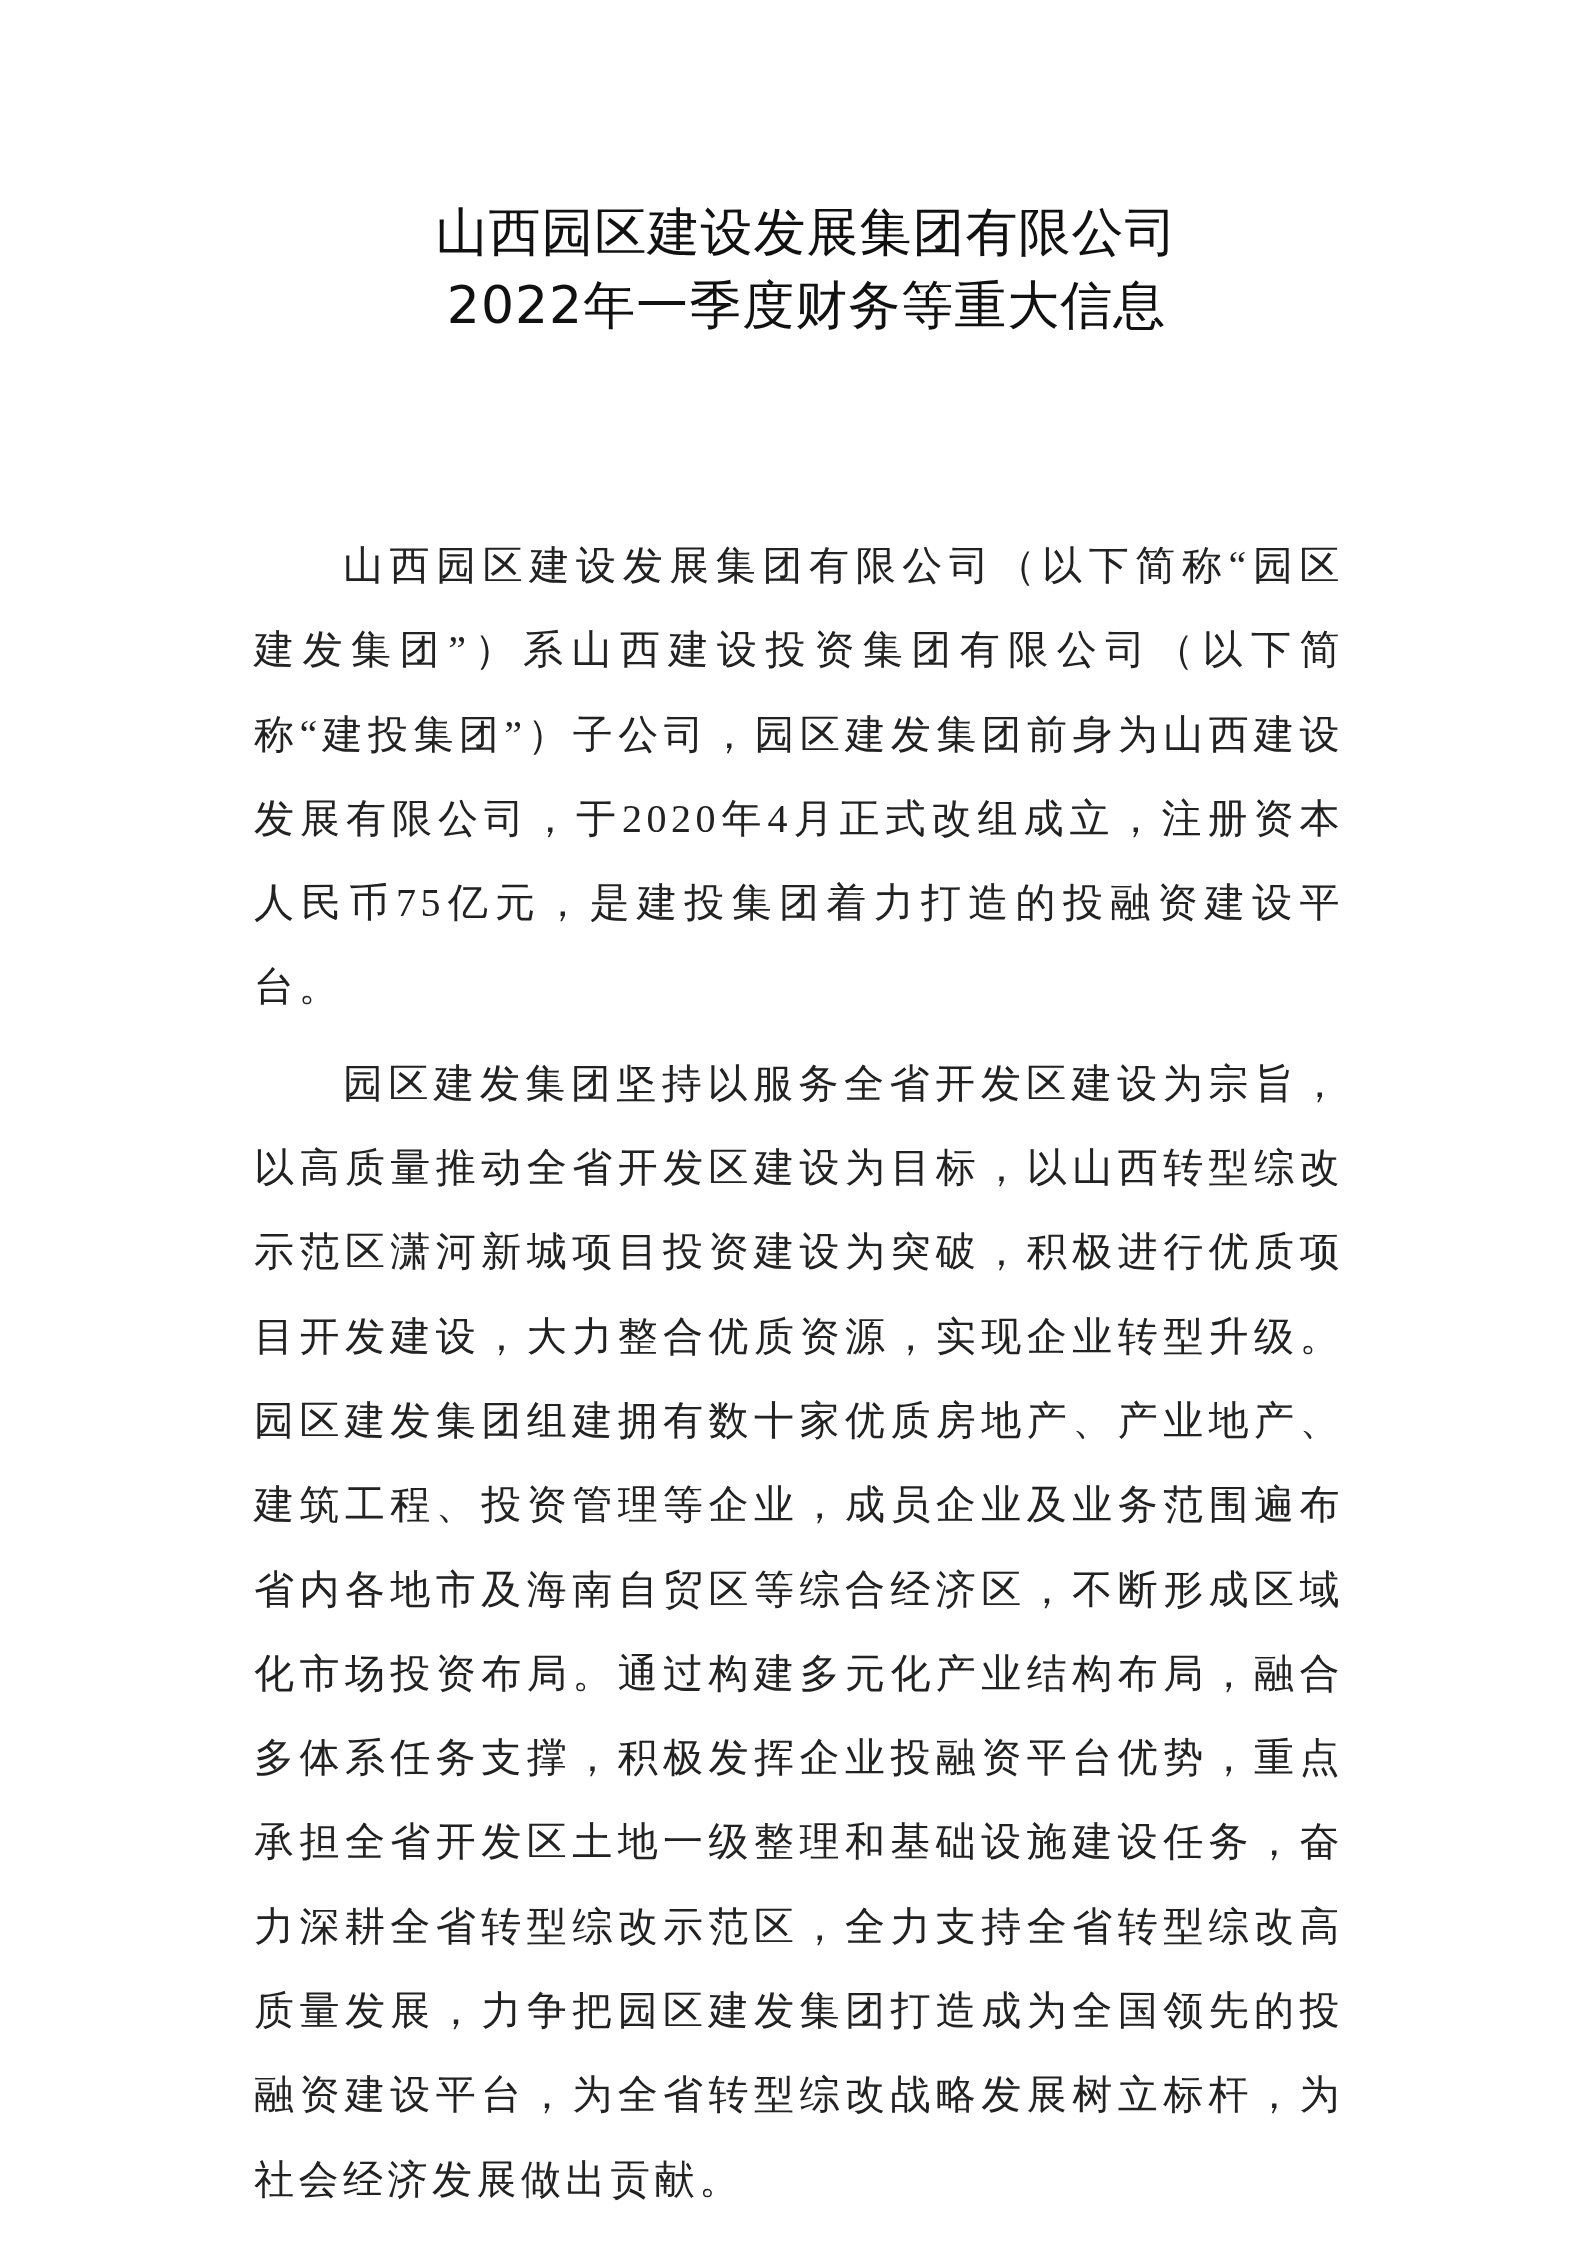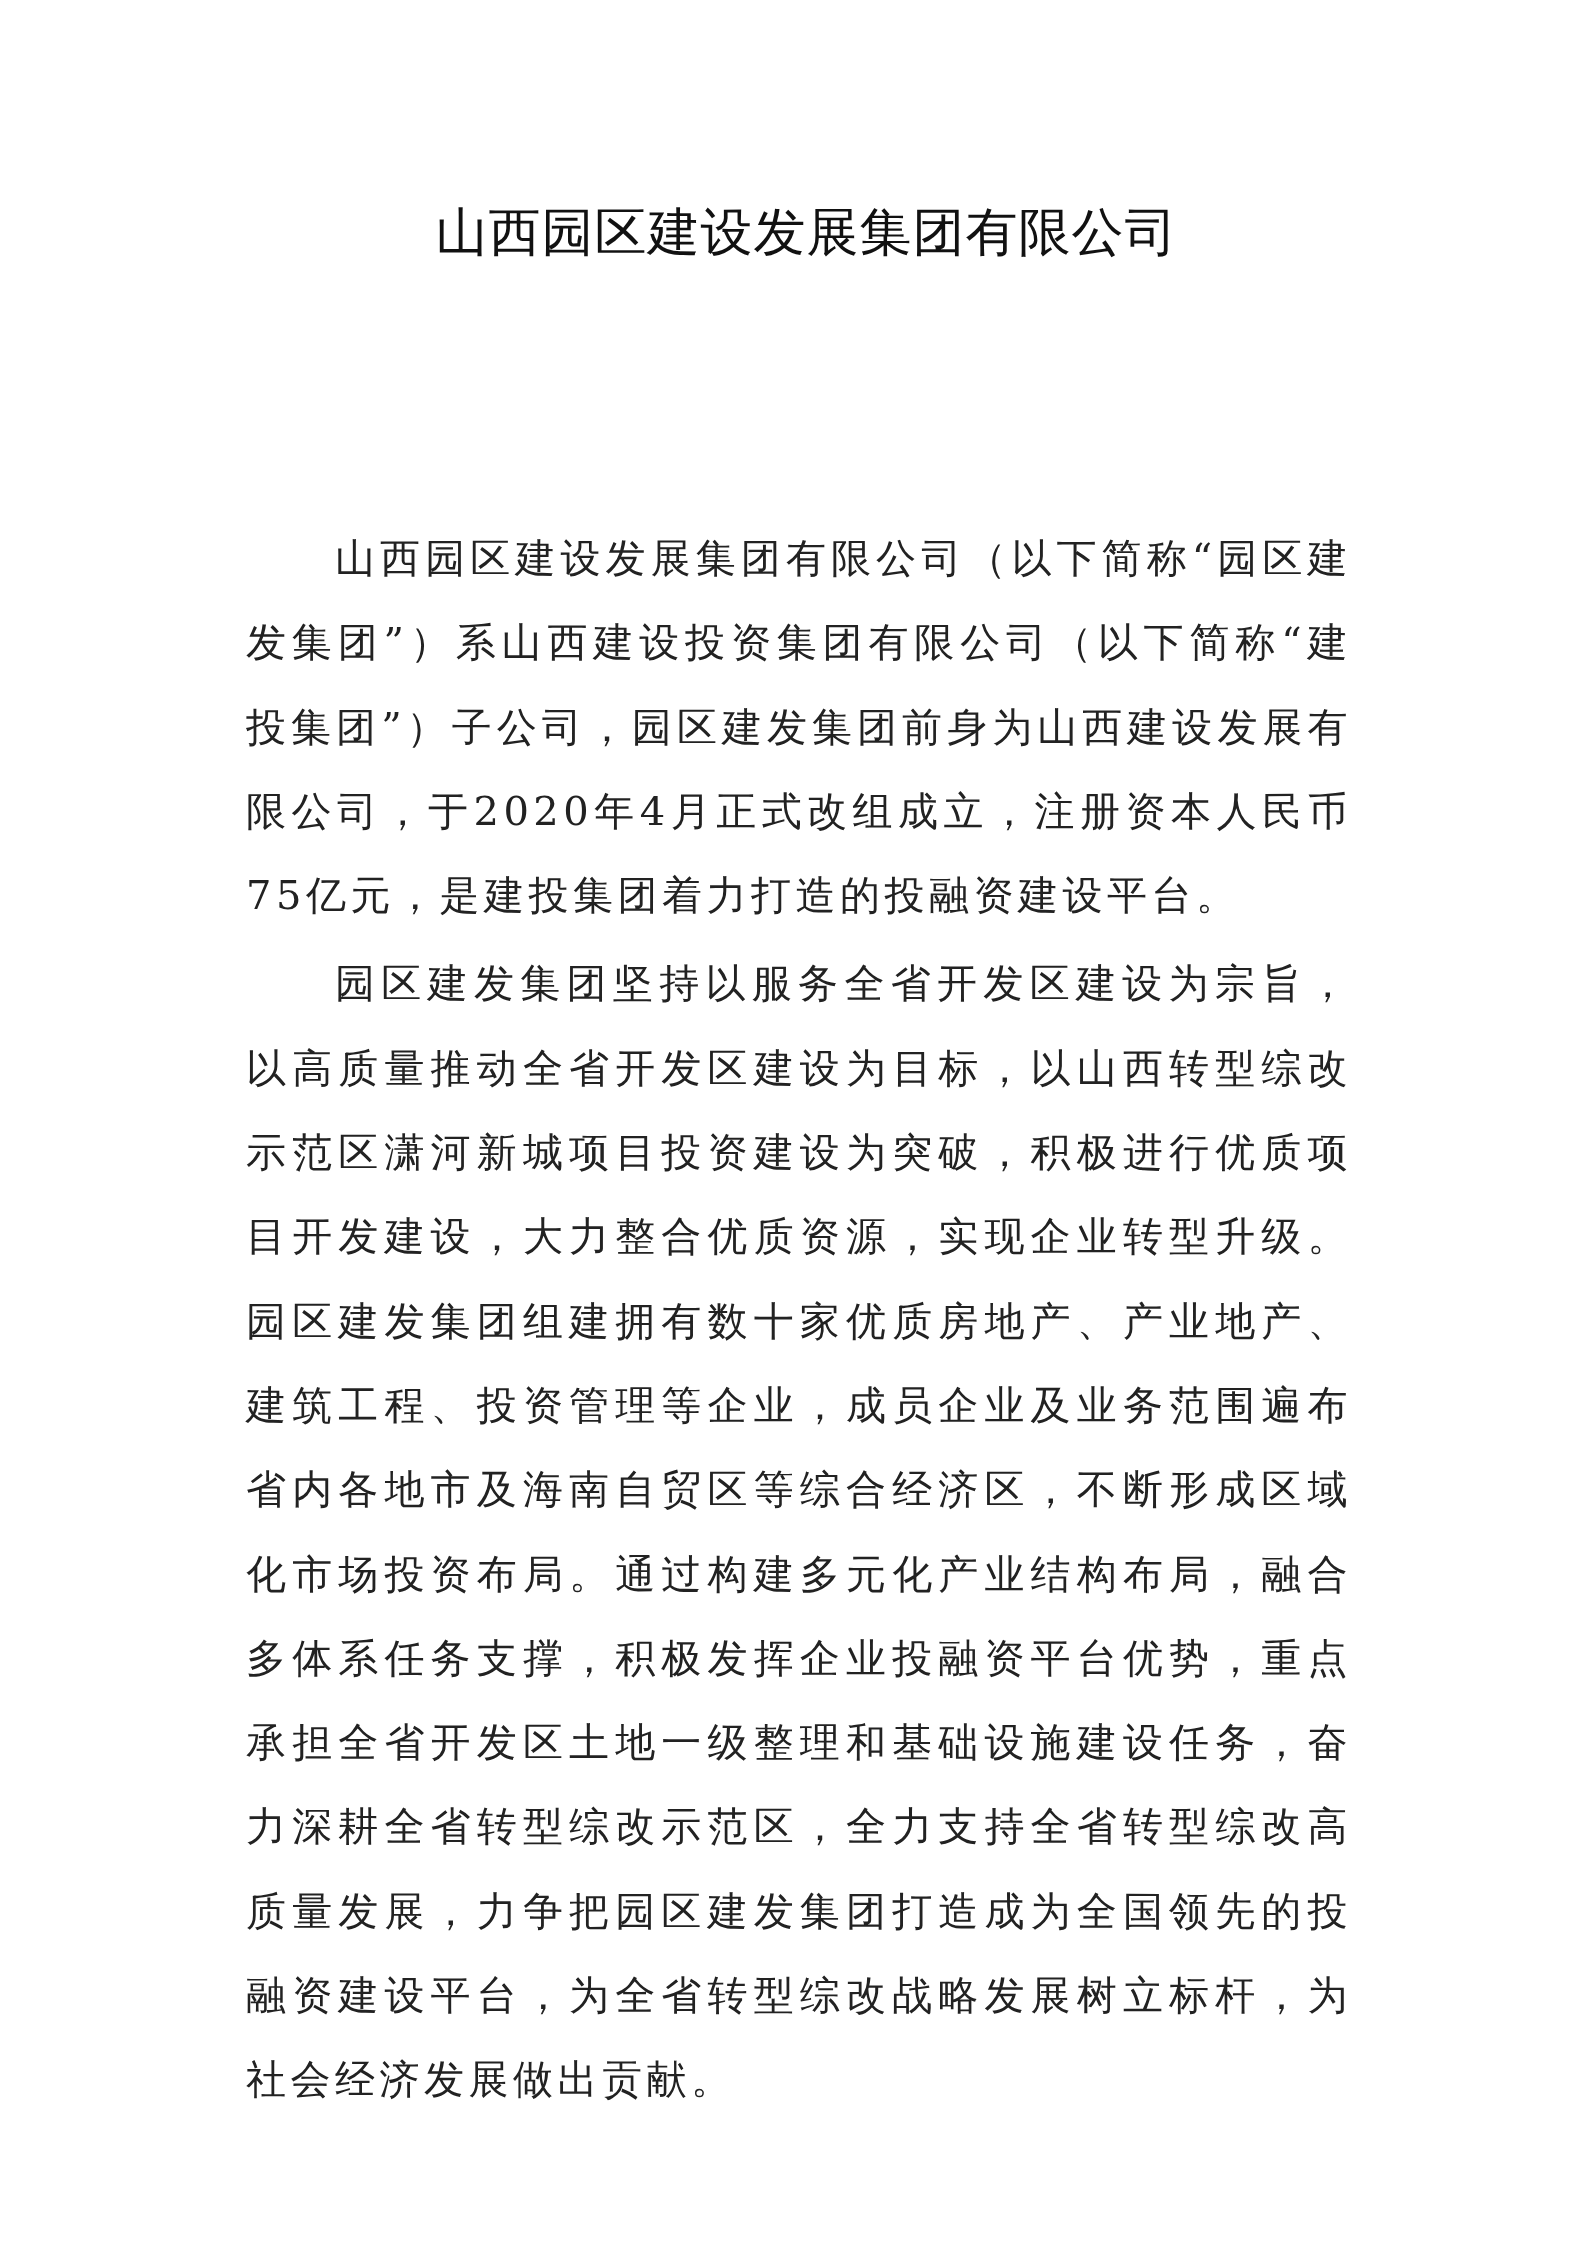--- a/index.html
+++ b/index.html
@@ -45,29 +45,31 @@
       top: 512px;
       width: 1114px;
       font-family: "DejaVu Serif", "Liberation Serif", serif;
       font-size: 40px;
       line-height: 84.3px;
       color: #222222;
       text-align: justify;
       letter-spacing: 4.5px;
     }
     .para {
-      margin: 4px;
+      margin: 12px;
       text-indent: 89px;
+      font-family: Liberation Serif, serif;
     }
   </style>
 </head>
 <body>
 
 <div class="page">
   <div class="title-block">
     <span class="title-line">山西园区建设发展集团有限公司</span>
+    <span class="title-line">2022年一季度财务等重大信息</span>
   </div>
 
   <div class="body-block">
     <p class="para">山西园区建设发展集团有限公司（以下简称“园区建发集团”）系山西建设投资集团有限公司（以下简称“建投集团”）子公司，园区建发集团前身为山西建设发展有限公司，于2020年4月正式改组成立，注册资本人民币75亿元，是建投集团着力打造的投融资建设平台。</p>
     <p class="para">园区建发集团坚持以服务全省开发区建设为宗旨，以高质量推动全省开发区建设为目标，以山西转型综改示范区潇河新城项目投资建设为突破，积极进行优质项目开发建设，大力整合优质资源，实现企业转型升级。园区建发集团组建拥有数十家优质房地产、产业地产、建筑工程、投资管理等企业，成员企业及业务范围遍布省内各地市及海南自贸区等综合经济区，不断形成区域化市场投资布局。通过构建多元化产业结构布局，融合多体系任务支撑，积极发挥企业投融资平台优势，重点承担全省开发区土地一级整理和基础设施建设任务，奋力深耕全省转型综改示范区，全力支持全省转型综改高质量发展，力争把园区建发集团打造成为全国领先的投融资建设平台，为全省转型综改战略发展树立标杆，为社会经济发展做出贡献。</p>
   </div>
 </div>
 
 </body></html>

